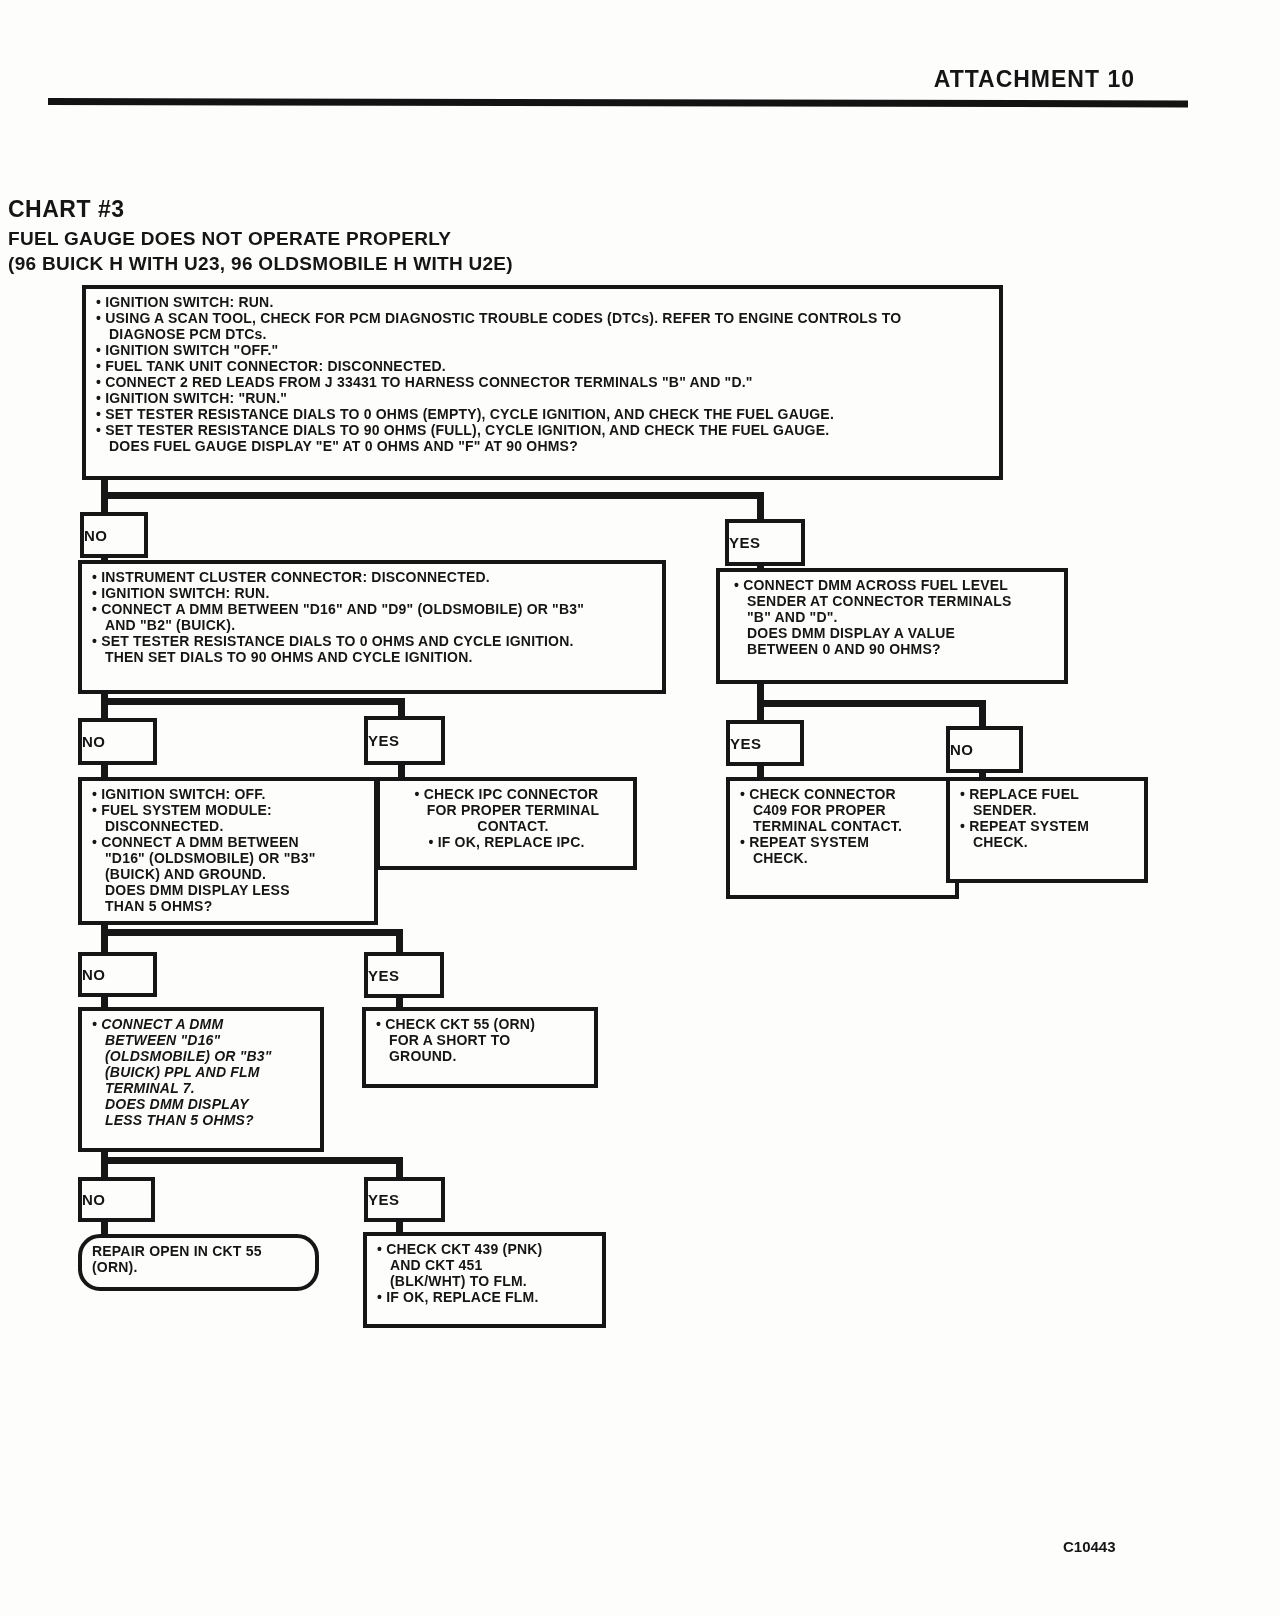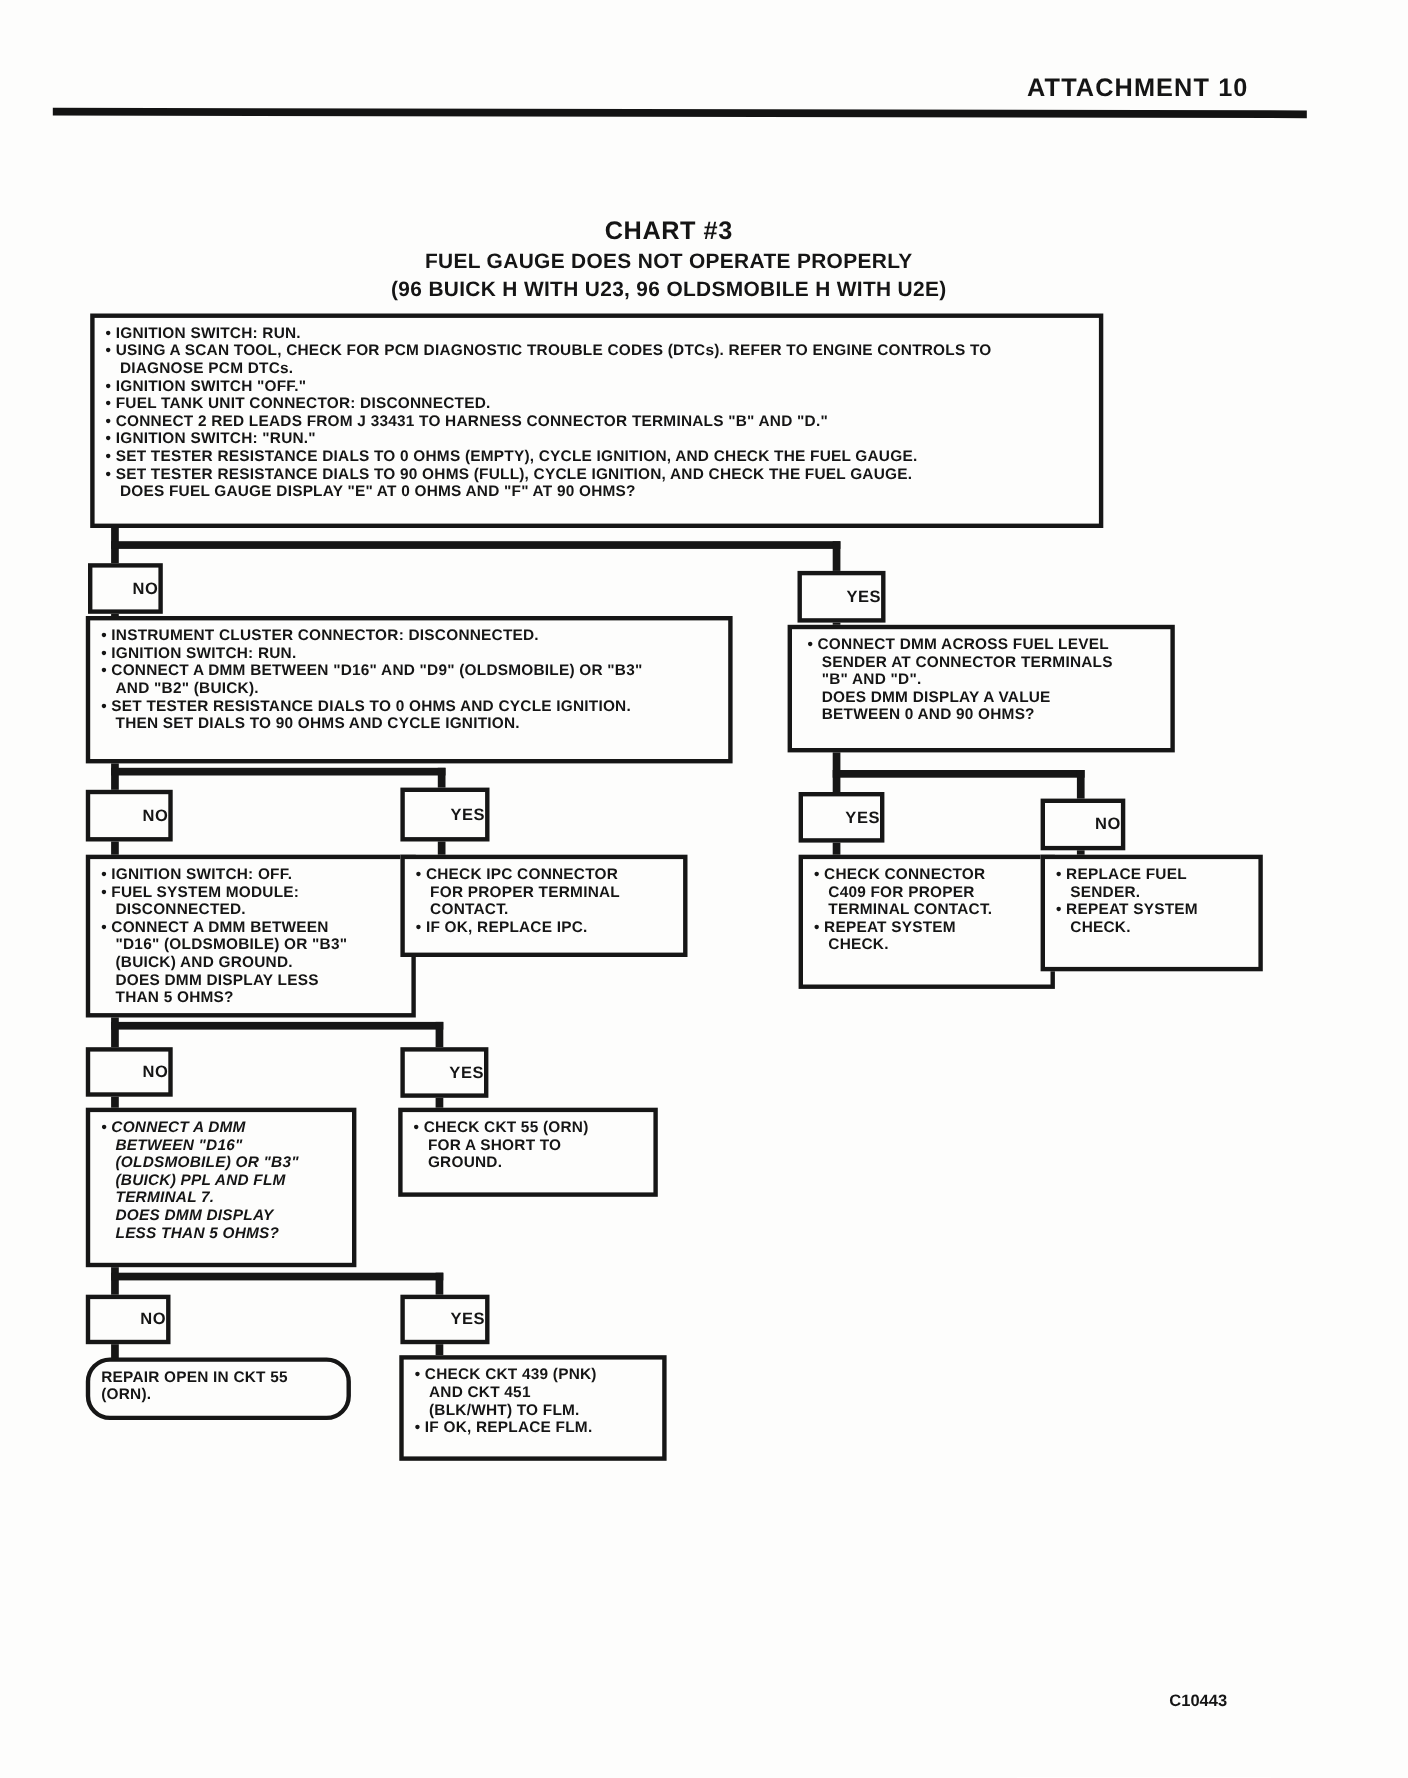--- a/index.html
+++ b/index.html
@@ -9,36 +9,36 @@
     color:#151515;overflow:hidden;
   }
   .hdr-attachment{
     position:absolute;top:66px;right:145px;font-size:23px;font-weight:bold;
     letter-spacing:1px;
   }
   .hdr-rule{
     position:absolute;left:48px;top:98px;width:1140px;height:7px;background:#131313;
     transform:rotate(0.12deg);transform-origin:left center;
   }
-  .title-wrap{position:absolute;left:8px;top:196px;width:1200px;text-align:center;}
+  .title-wrap{position:absolute;left:8px;top:196px;width:1200px;}
   .title-chart{font-size:23px;font-weight:bold;letter-spacing:0.5px;}
   .title-sub{font-size:19px;font-weight:bold;margin-top:5px;letter-spacing:0.3px;}
   .title-models{font-size:19px;font-weight:bold;margin-top:3px;letter-spacing:0.3px;}
   .conn{position:absolute;background:#161616;z-index:1;}
   .box{
     position:absolute;border:4px solid #161616;background:#fdfdfc;z-index:2;
     padding:5px 10px;font-size:14px;font-weight:bold;line-height:16px;
     letter-spacing:0.2px;
   }
   .box .l{padding-left:13px;text-indent:-13px;white-space:nowrap;}
   .box .c{padding-left:13px;white-space:nowrap;}
   .box .p{white-space:nowrap;}
   .decision{
     position:absolute;border:4px solid #161616;background:#fdfdfc;z-index:2;
-    display:flex;align-items:center;justify-content:flex-end;
+    display:flex;align-items:center;justify-content:flex-start;
     font-size:15px;font-weight:bold;letter-spacing:0.5px;
   }
   .fig-code{position:absolute;left:1063px;top:1538px;font-size:15px;font-weight:bold;}
 </style>
 </head>
 <body>
 
 <div id="page">
 
   <div class="hdr-attachment">ATTACHMENT 10</div>
@@ -134,21 +134,21 @@
     <div class="l">• IGNITION SWITCH: OFF.</div>
     <div class="l">• FUEL SYSTEM MODULE:</div>
     <div class="c">DISCONNECTED.</div>
     <div class="l">• CONNECT A DMM BETWEEN</div>
     <div class="c">"D16" (OLDSMOBILE) OR "B3"</div>
     <div class="c">(BUICK) AND GROUND.</div>
     <div class="c">DOES DMM DISPLAY LESS</div>
     <div class="c">THAN 5 OHMS?</div>
   </div>
 
-  <div class="box" style="left:364px;top:777px;width:233px;height:75px;">
+  <div class="box" style="left:376px;top:777px;width:233px;height:75px;text-align:center;">
     <div class="l">• CHECK IPC CONNECTOR</div>
     <div class="c">FOR PROPER TERMINAL</div>
     <div class="c">CONTACT.</div>
     <div class="l">• IF OK, REPLACE IPC.</div>
   </div>
 
   <div class="box" style="left:726px;top:777px;width:205px;height:104px;">
     <div class="l">• CHECK CONNECTOR</div>
     <div class="c">C409 FOR PROPER</div>
     <div class="c">TERMINAL CONTACT.</div>

